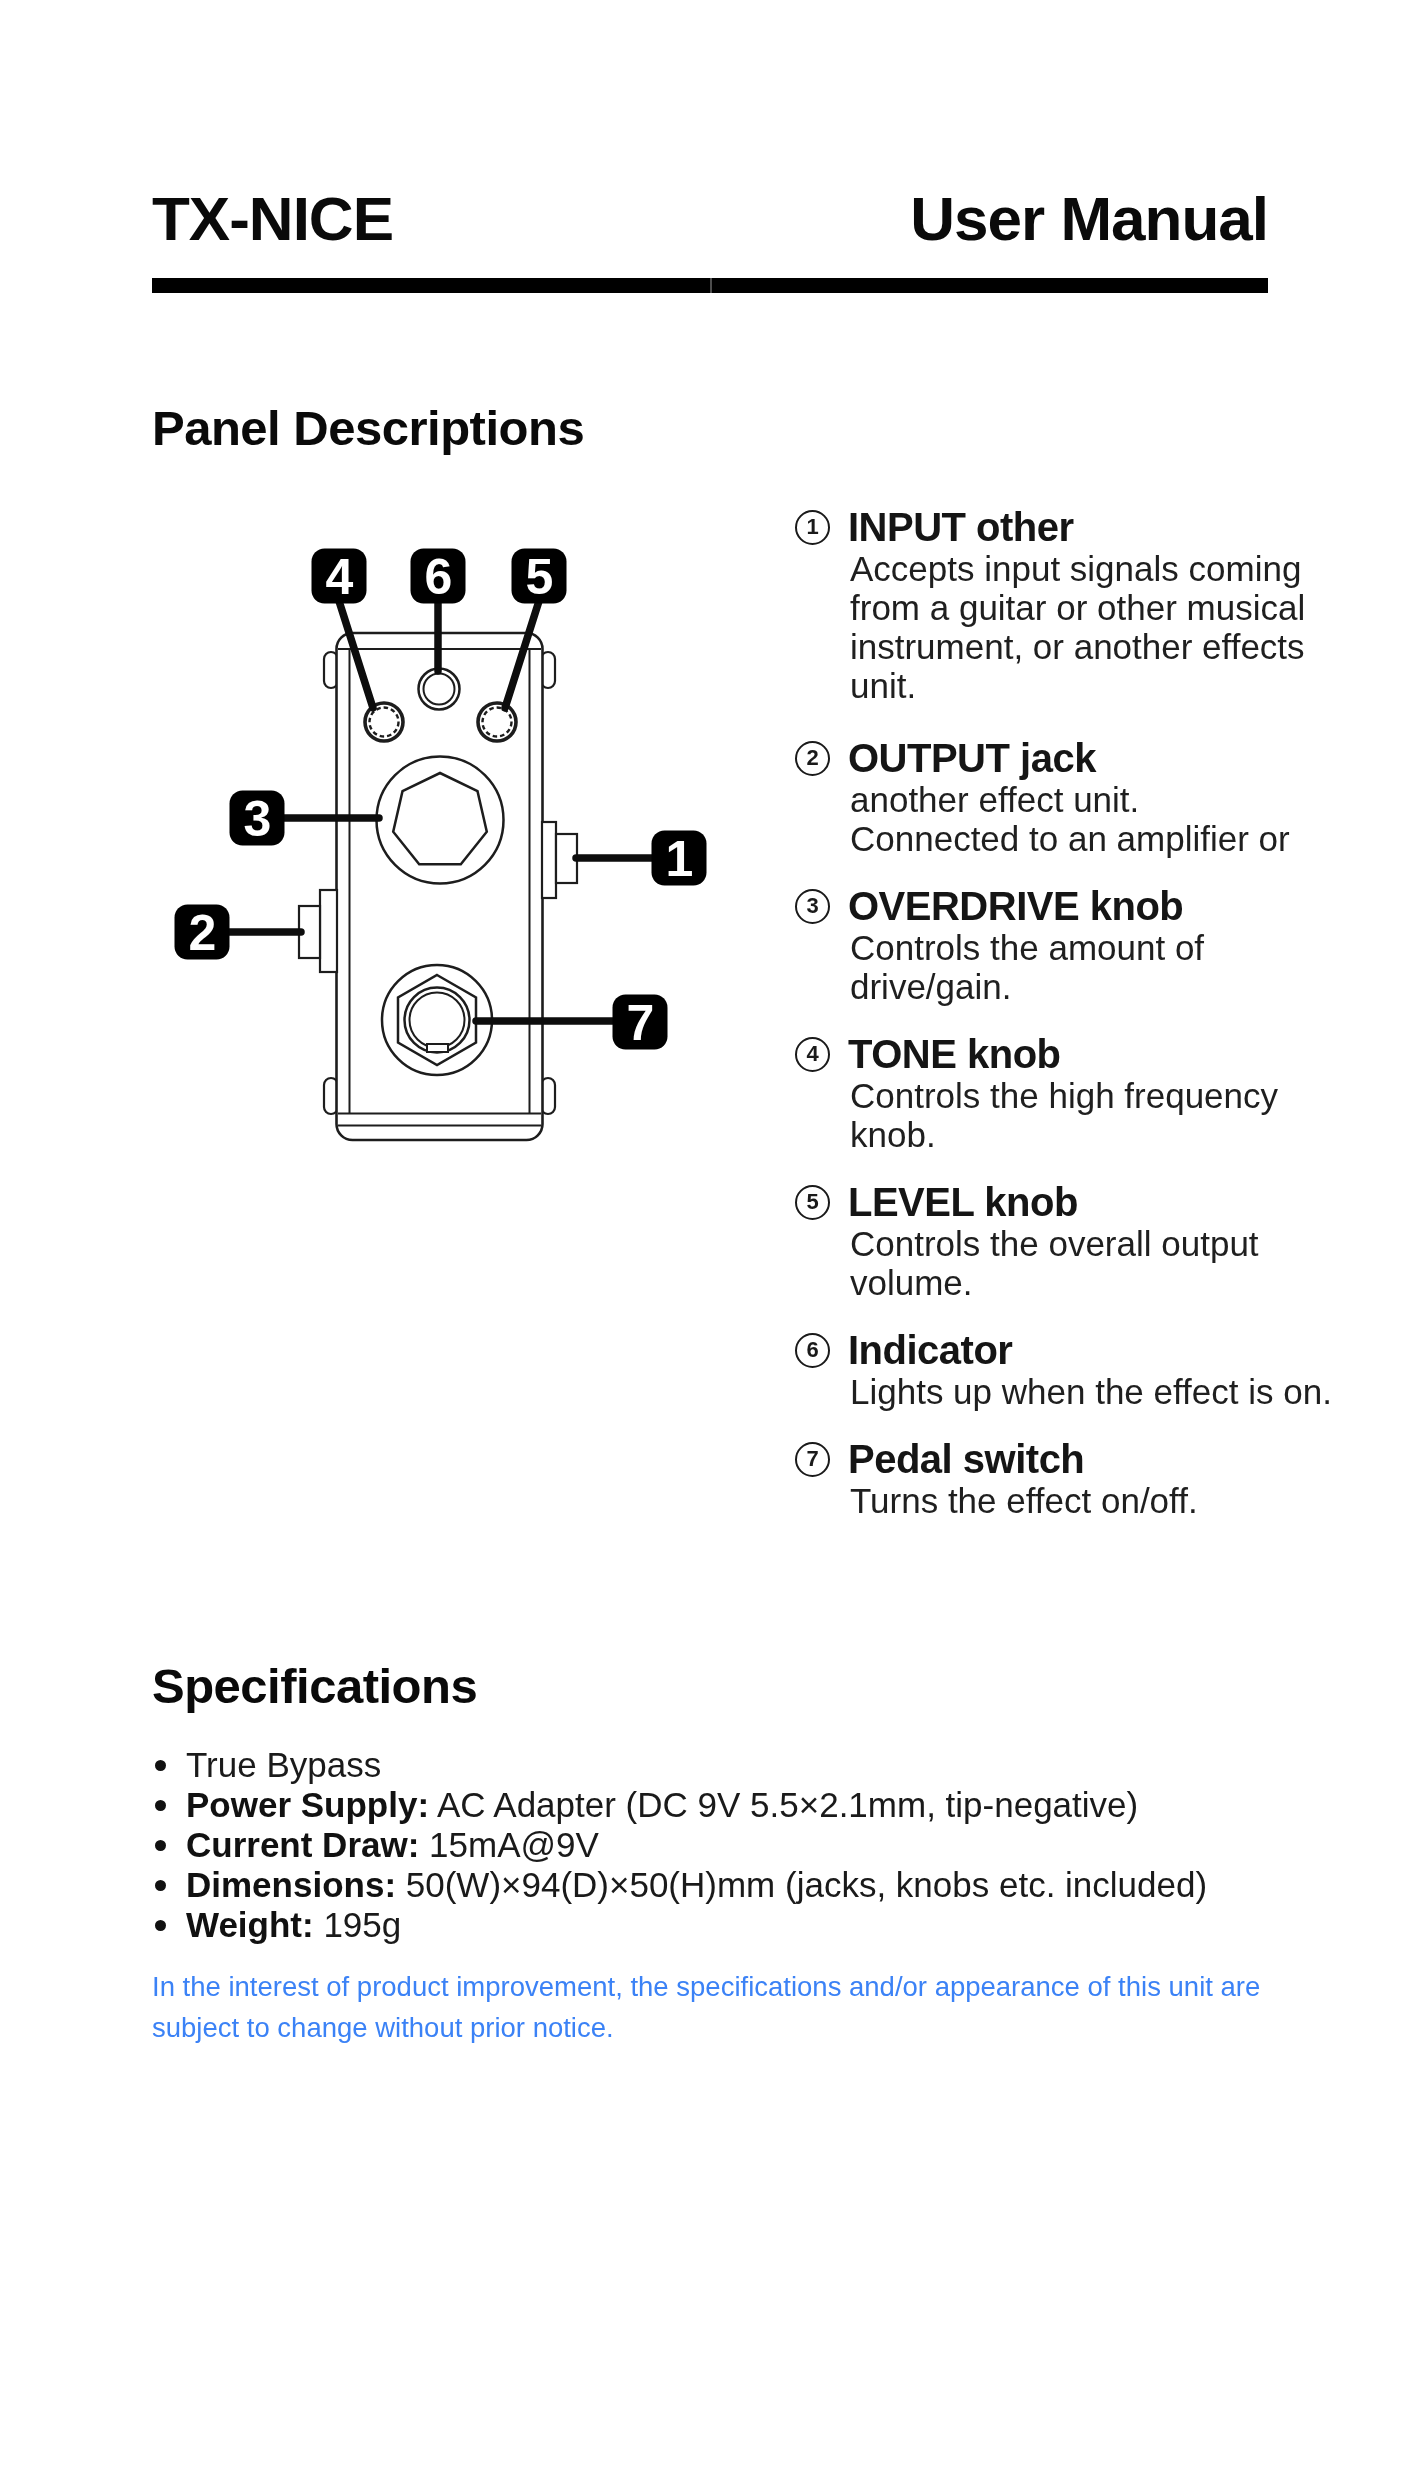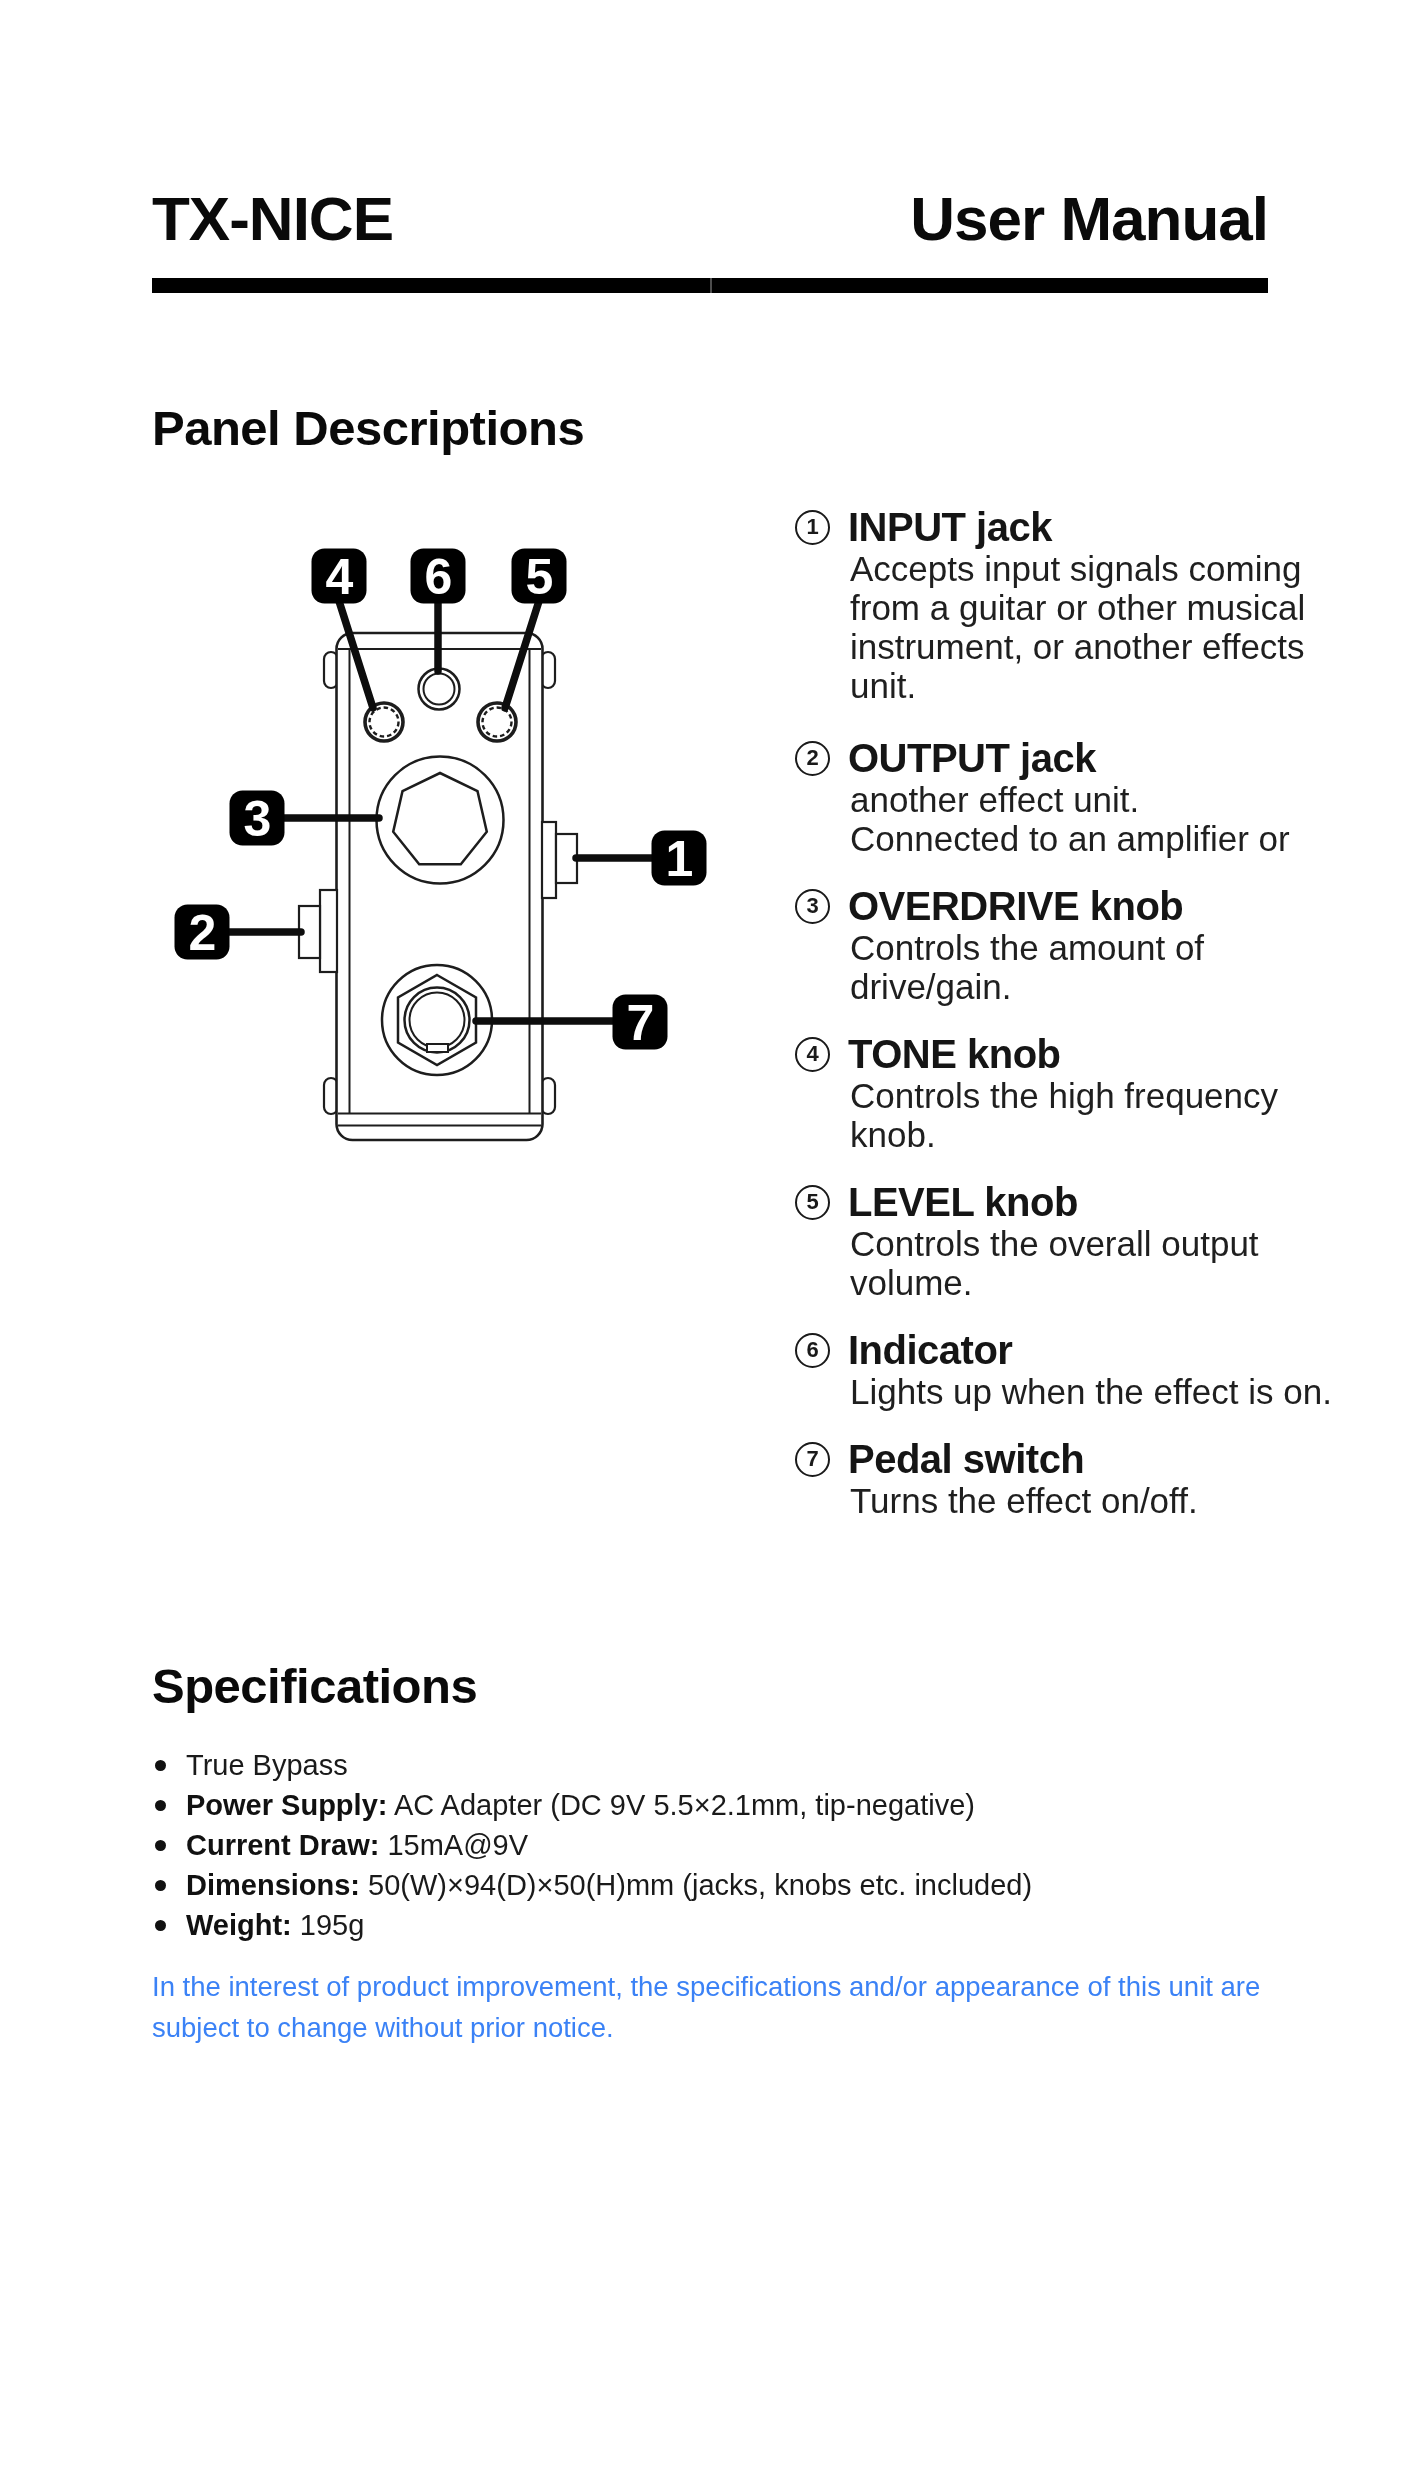--- a/index.html
+++ b/index.html
@@ -64,21 +64,21 @@
   .item-desc { padding-left:55px; }
   .desc-line {
     font-size:35px; color:#1f1f1f; line-height:39px; white-space:nowrap;
   }
   .mb5 { margin-bottom:5px; }
 
   
   .specs-list { left:152px; top:1745px; width:1140px; }
   .spec-item {
     position:relative; padding-left:34px; height:40px;
-    font-size:29px; color:#1a1a1a; line-height:40px; white-space:nowrap;
+    font-size:35px; color:#1a1a1a; line-height:40px; white-space:nowrap;
   }
   .spec-item::before {
     content:""; position:absolute; left:3px; top:15px;
     width:11px; height:11px; border-radius:50%; background:#111111;
   }
   .spec-label { font-weight:700; color:#111111; }
 
   
   .footer-note {
     left:152px; top:1966px; width:1122px;
@@ -192,21 +192,21 @@
       <text x="640.5" y="1040" fill="#ffffff">7</text>
     </g>
   </g>
 </svg>
 
 <div class="abs panel-list">
 
   <div class="panel-item mb5">
     <div class="item-head">
       <span class="cnum">1</span>
-      <span class="item-title">INPUT jack</span>
+      <span class="item-title">INPUT other</span>
     </div>
     <div class="item-desc">
       <div class="desc-line">Accepts input signals coming</div>
       <div class="desc-line">from a guitar or other musical</div>
       <div class="desc-line">instrument, or another effects</div>
       <div class="desc-line">unit.</div>
     </div>
   </div>
 
   <div class="panel-item">

